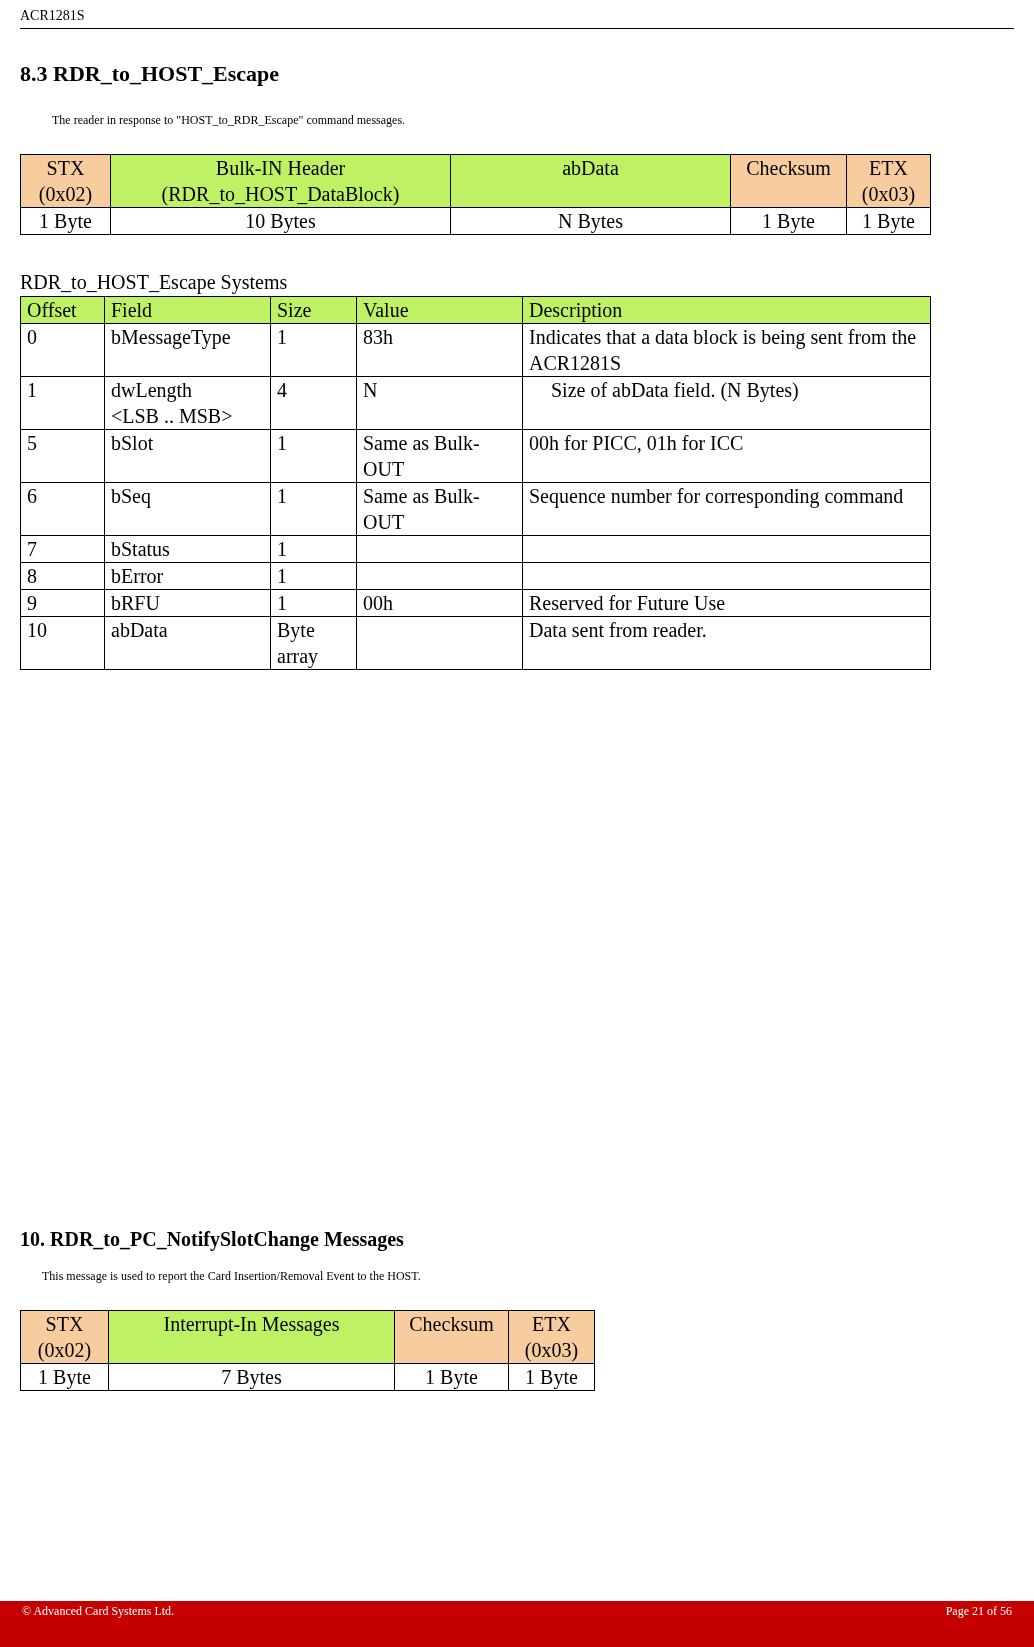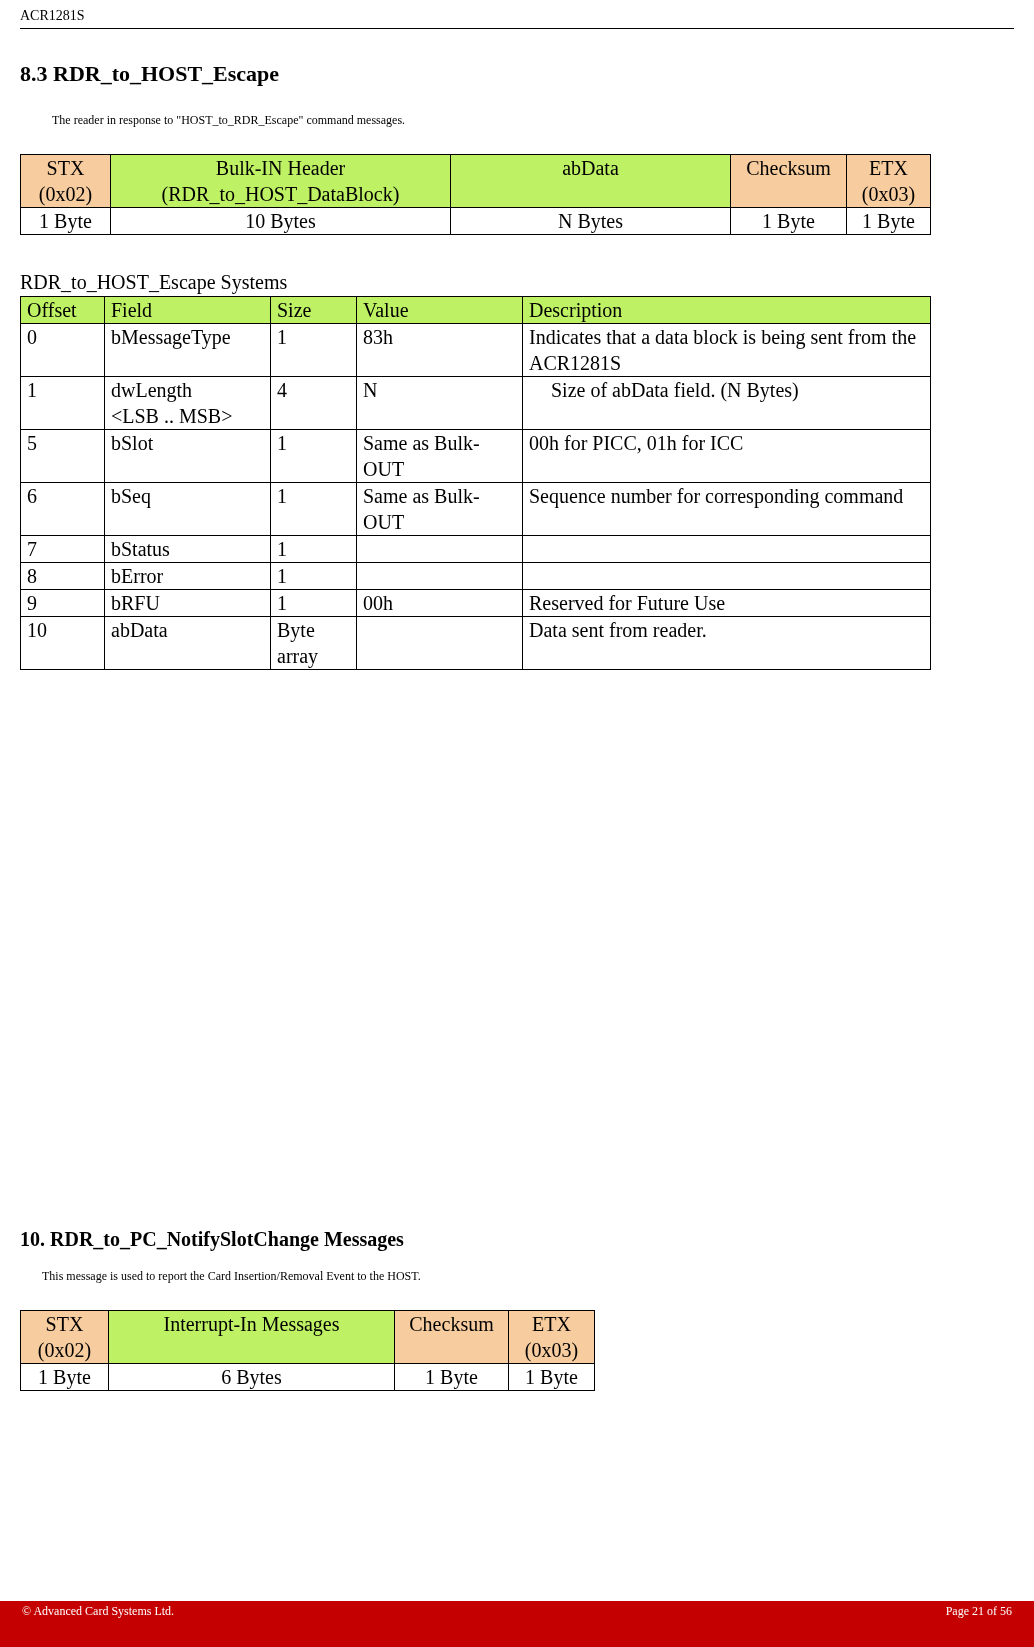--- a/index.html
+++ b/index.html
@@ -206,21 +206,21 @@
       </th>
       <th class="t3-c2 c hdr-blue">Interrupt-In Messages</th>
       <th class="t3-c3 c hdr-orange">Checksum</th>
       <th class="t3-c4 c hdr-orange">
         <span>ETX</span><br>
         <span>(0x03)</span>
       </th>
     </tr>
     <tr>
       <td class="c">1 Byte</td>
-      <td class="c">6 Bytes</td>
+      <td class="c">7 Bytes</td>
       <td class="c">1 Byte</td>
       <td class="c">1 Byte</td>
     </tr>
   </tbody>
     </table>
 
 </div>
 
 <div class="footer">
   <span>© Advanced Card Systems Ltd.</span>

